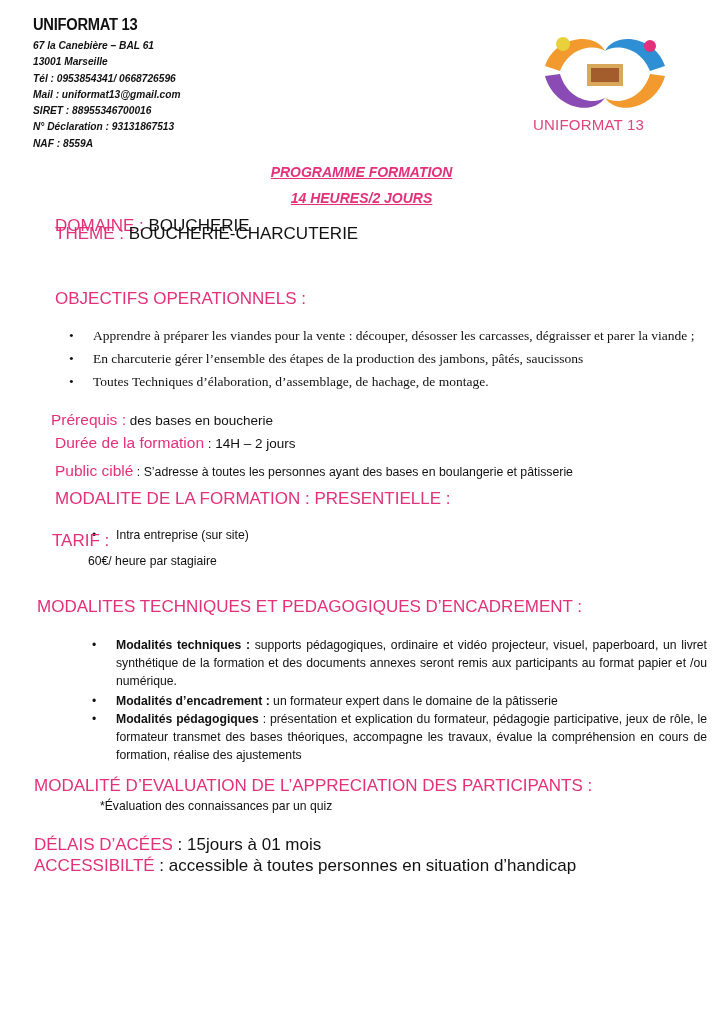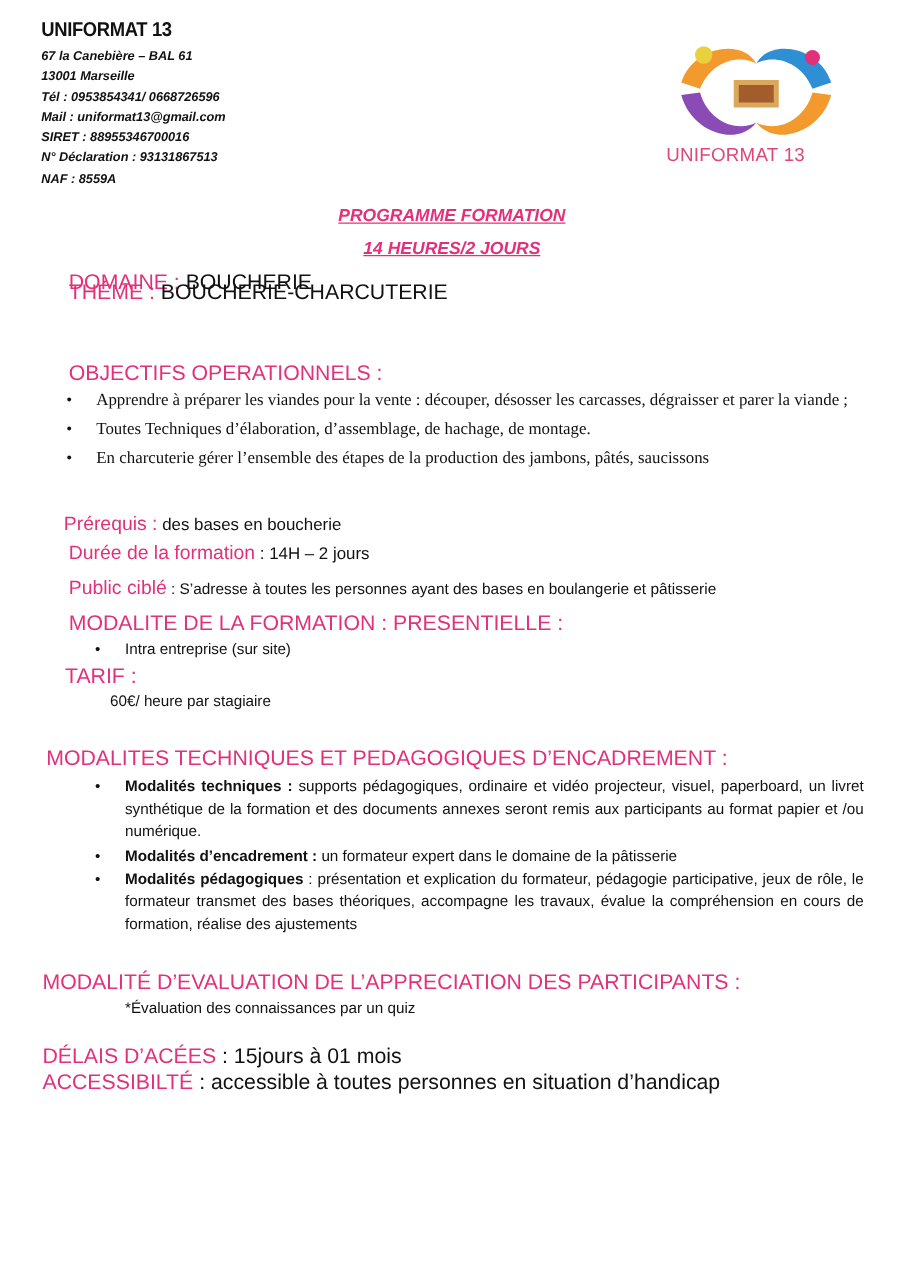--- a/index.html
+++ b/index.html
@@ -6,21 +6,21 @@
   body { width: 723px; height: 1024px; position: relative; overflow: hidden; font-family: "Liberation Sans", sans-serif; color: #111; }
   .abs { position: absolute; }
   .org-name { left: 33px; top: 16px; font-family: "Liberation Sans", sans-serif; font-weight: bold; font-size: 16px; letter-spacing: -0.3px; transform: scaleX(0.92); transform-origin: left; }
   .addr { left: 33px; top: 38px; font-size: 10.2px; font-style: italic; font-weight: bold; line-height: 16.3px; }
   .logo { left: 525px; top: 26px; width: 160px; height: 110px; }
   .logo-text { left: 533px; top: 116px; font-size: 15px; color: #e0457b; letter-spacing: 0.2px; }
   .title { left: 0; width: 723px; text-align: center; color: #e3307a; font-weight: bold; font-style: italic; text-decoration: underline; font-size: 14px; }
   .pink { color: #e3307a; }
   .body-serif { font-family: "Liberation Serif", serif; font-size: 13.5px; }
   .row { font-size: 17px; }
-  ul.bul { margin: 0; padding: 0; list-style: none; }
+  ul.bul { margin: 16px; padding: 0; list-style: none; }
   ul.bul li { position: relative; }
   ul.bul li::before { content: "•"; position: absolute; left: -24px; top: 0; }
   .sm { font-size: 12.2px; }
   .justify { text-align: justify; }
 </style>
 </head>
 <body>
 
 <div class="abs org-name">UNIFORMAT 13</div>
 <div class="abs addr">
@@ -53,22 +53,22 @@
 <div class="abs row" style="left:55px; top:216px;">
   <span class="pink">DOMAINE :</span><span> BOUCHERIE</span>
 </div>
 <div class="abs row" style="left:55px; top:224px;">
   <span class="pink">THÉME :</span><span> BOUCHERIE-CHARCUTERIE</span>
 </div>
 
 <div class="abs row pink" style="left:55px; top:289px;">OBJECTIFS OPERATIONNELS :</div>
 <ul class="abs bul body-serif" style="left:77px; top:310px; width:605px; line-height:19px;">
   <li>Apprendre à préparer les viandes pour la vente : découper, désosser les carcasses, dégraisser et parer la viande ;</li>
+  <li style="margin-top:4px;">En charcuterie gérer l’ensemble des étapes de la production des jambons, pâtés, saucissons</li>
   <li style="margin-top:4px;">Toutes Techniques d’élaboration, d’assemblage, de hachage, de montage.</li>
-  <li style="margin-top:4px;">En charcuterie gérer l’ensemble des étapes de la production des jambons, pâtés, saucissons</li>
 </ul>
 
 <div class="abs" style="left:51px; top:411px; font-size:15.5px;">
   <span class="pink">Prérequis :</span><span style="font-size:13.5px;"> des bases en boucherie</span>
 </div>
 <div class="abs" style="left:55px; top:434px; font-size:15.5px;">
   <span class="pink">Durée de la formation</span><span style="font-size:13.5px;"> : 14H – 2 jours</span>
 </div>
 <div class="abs" style="left:55px; top:462px; font-size:15.5px;">
   <span class="pink">Public ciblé</span><span style="font-size:12.3px;"> : S’adresse à toutes les personnes ayant des bases en boulangerie et pâtisserie</span>

